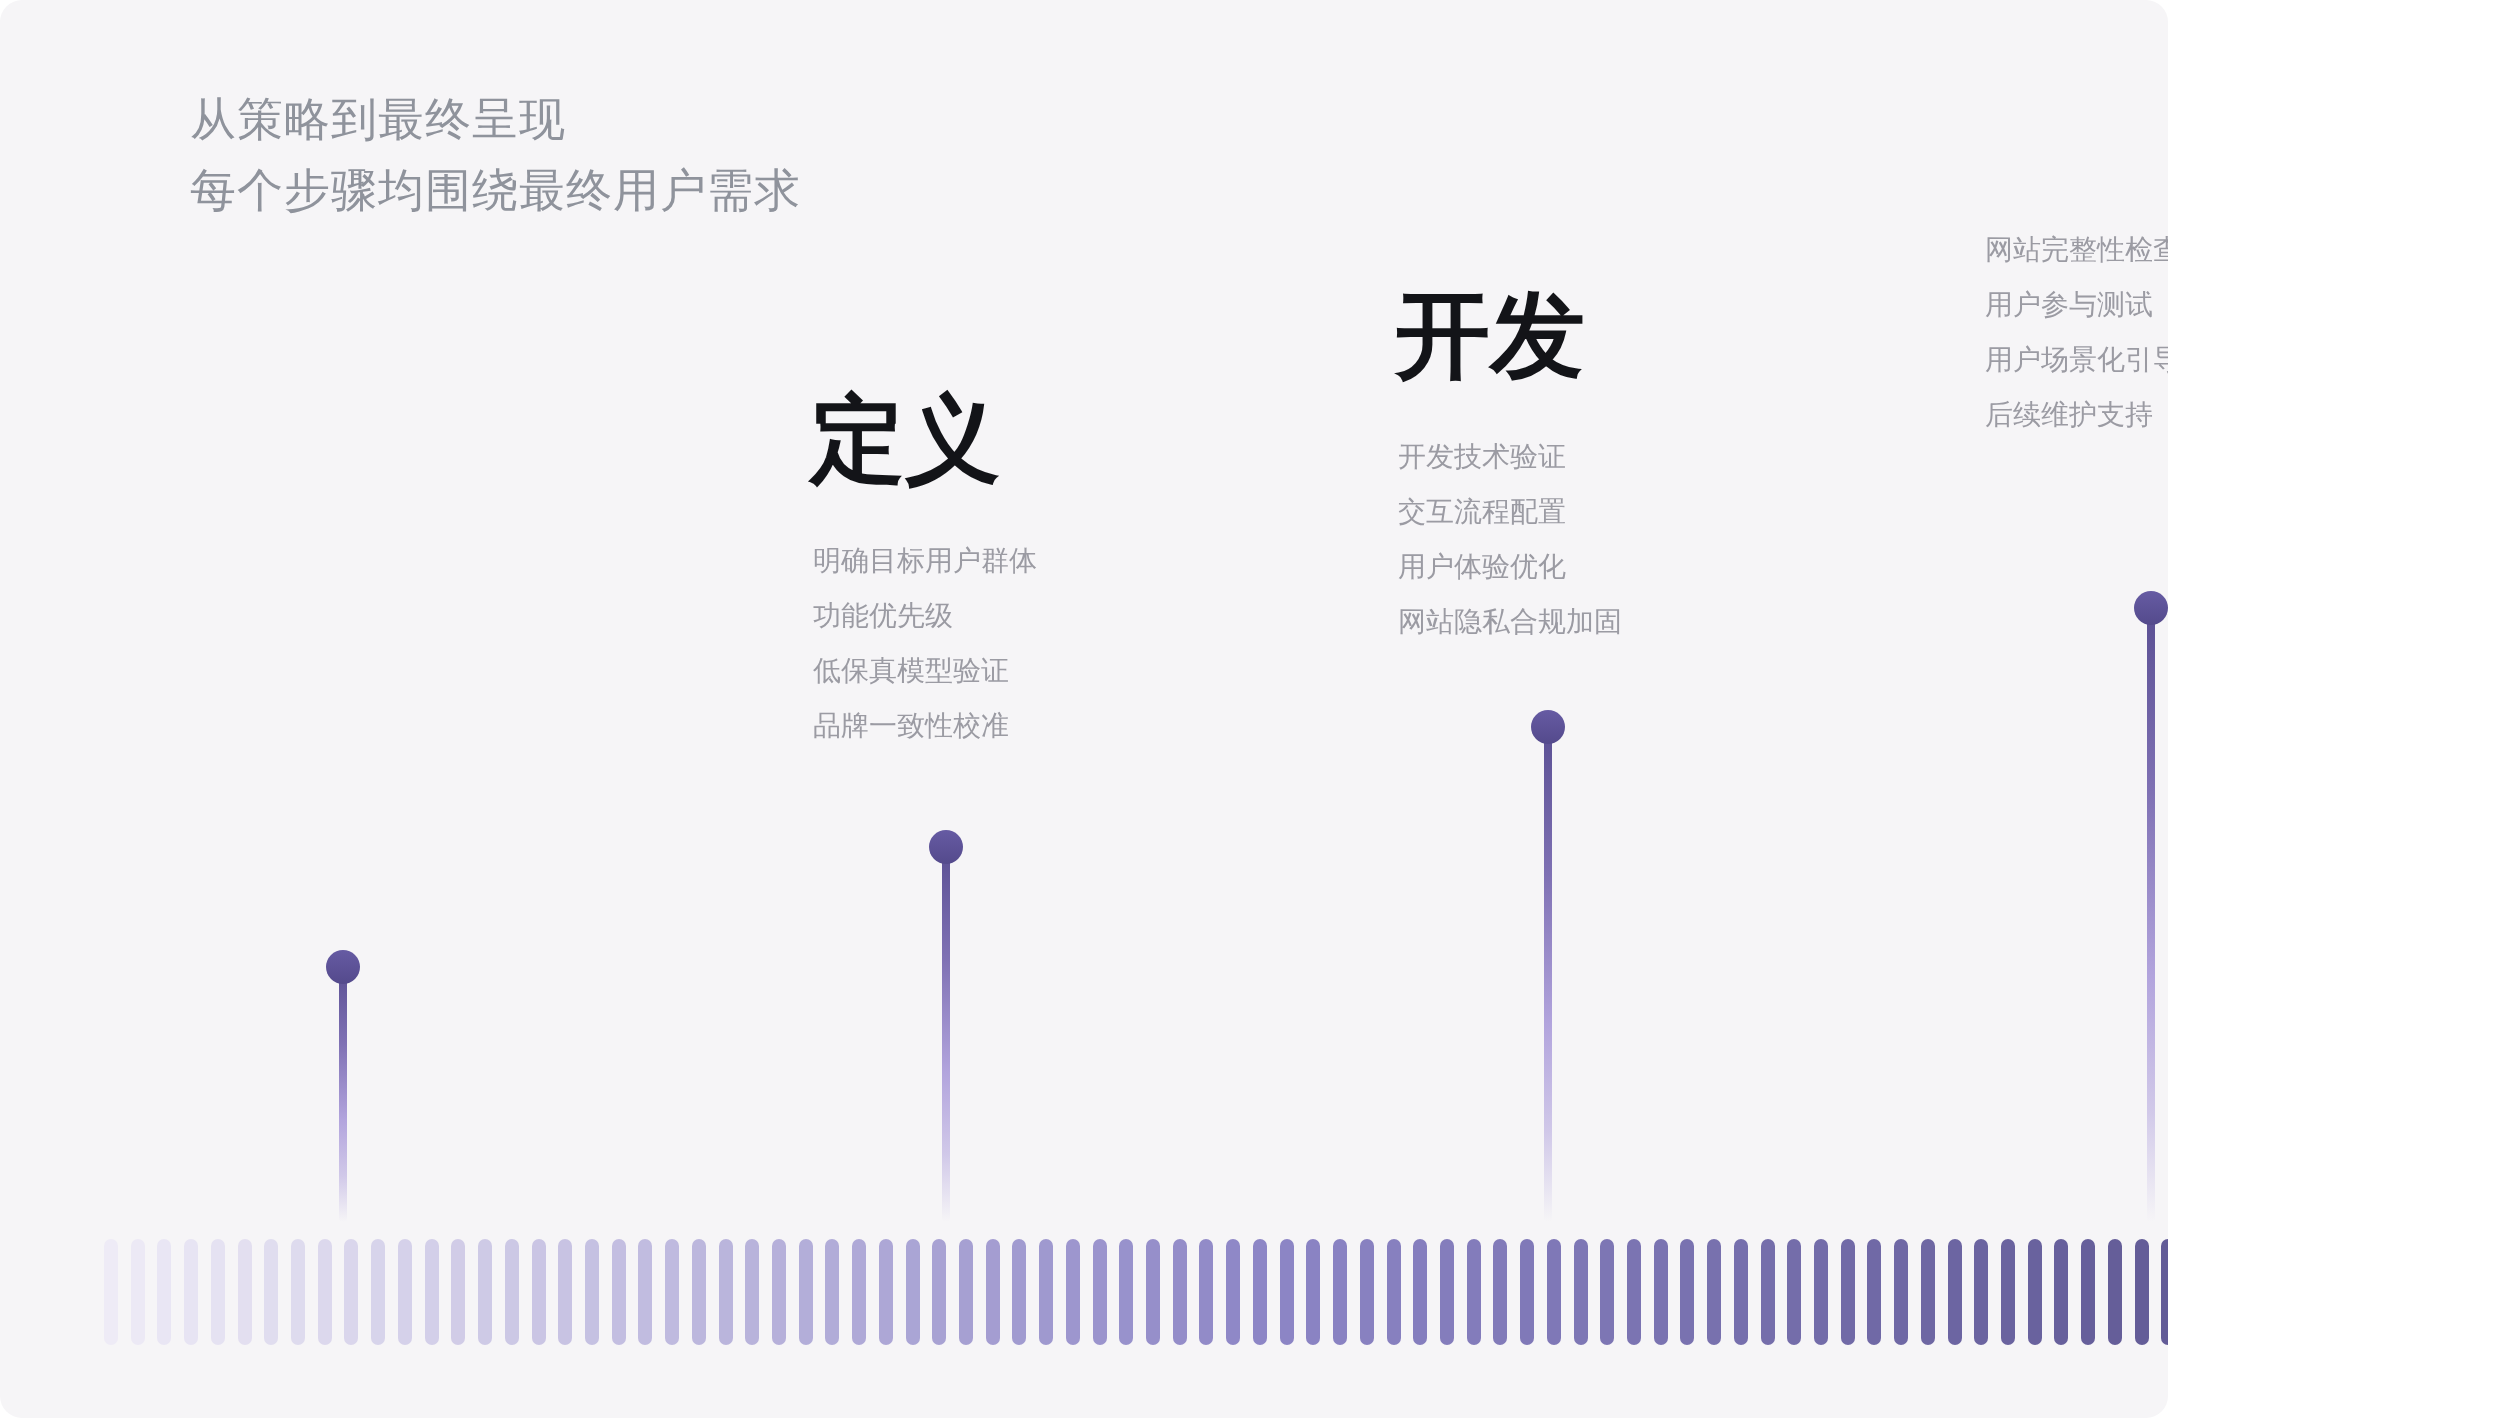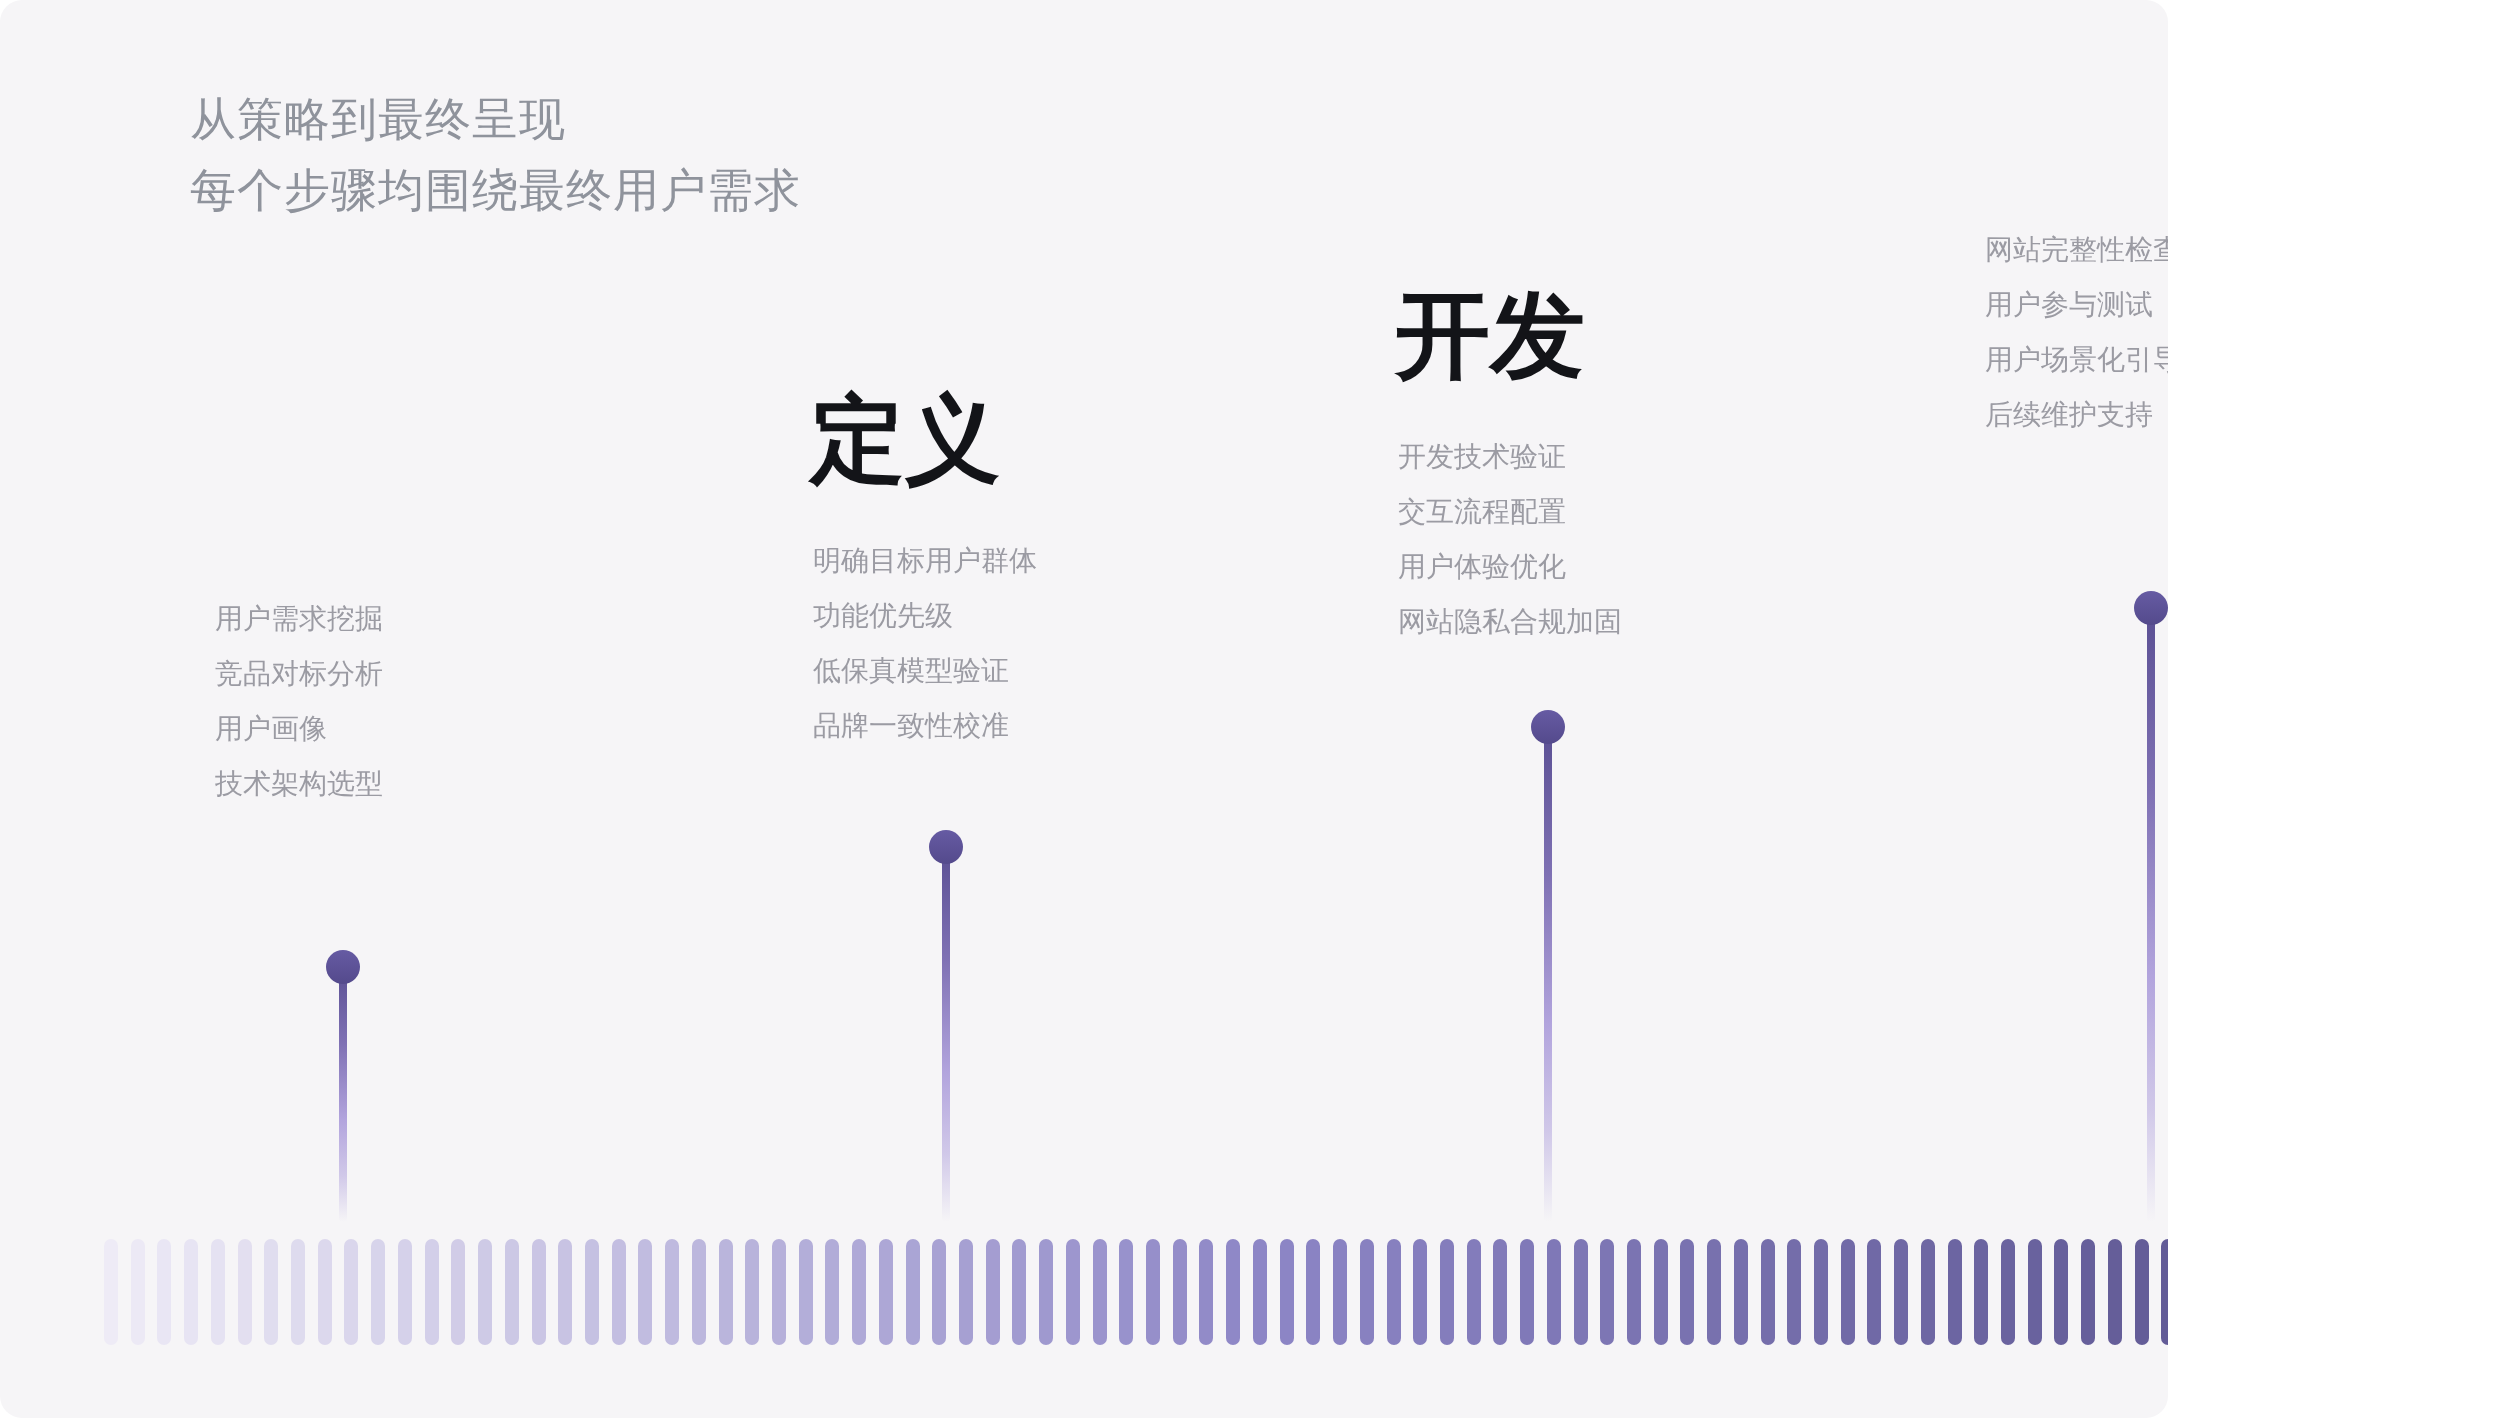--- a/index.html
+++ b/index.html
@@ -105,26 +105,20 @@
 <body>
 
 <div class="canvas">
 
   <div class="subtitle">
     <div>从策略到最终呈现</div>
     <div>每个步骤均围绕最终用户需求</div>
   </div>
 
   <section class="stage stage-0">
-    <ul>
-      <li>用户需求挖掘</li>
-      <li>竞品对标分析</li>
-      <li>用户画像</li>
-      <li>技术架构选型</li>
-    </ul>
   </section>
 
   <section class="stage stage-1">
     <h2>定义</h2>
     <ul>
       <li>明确目标用户群体</li>
       <li>功能优先级</li>
       <li>低保真模型验证</li>
       <li>品牌一致性校准</li>
     </ul>

